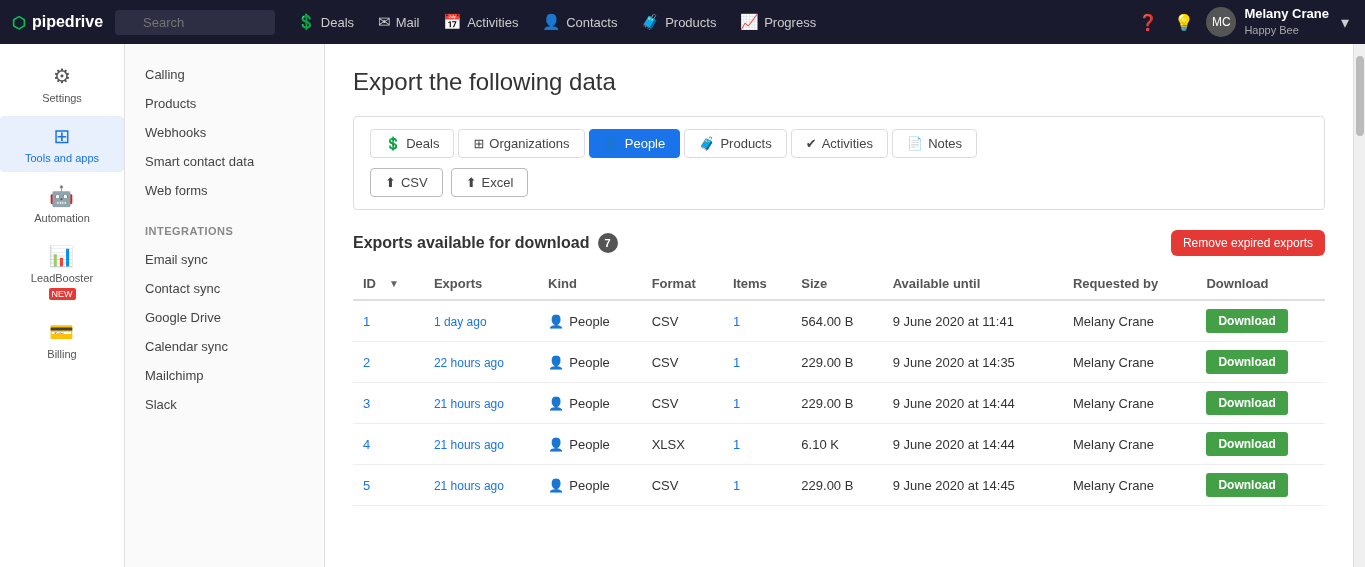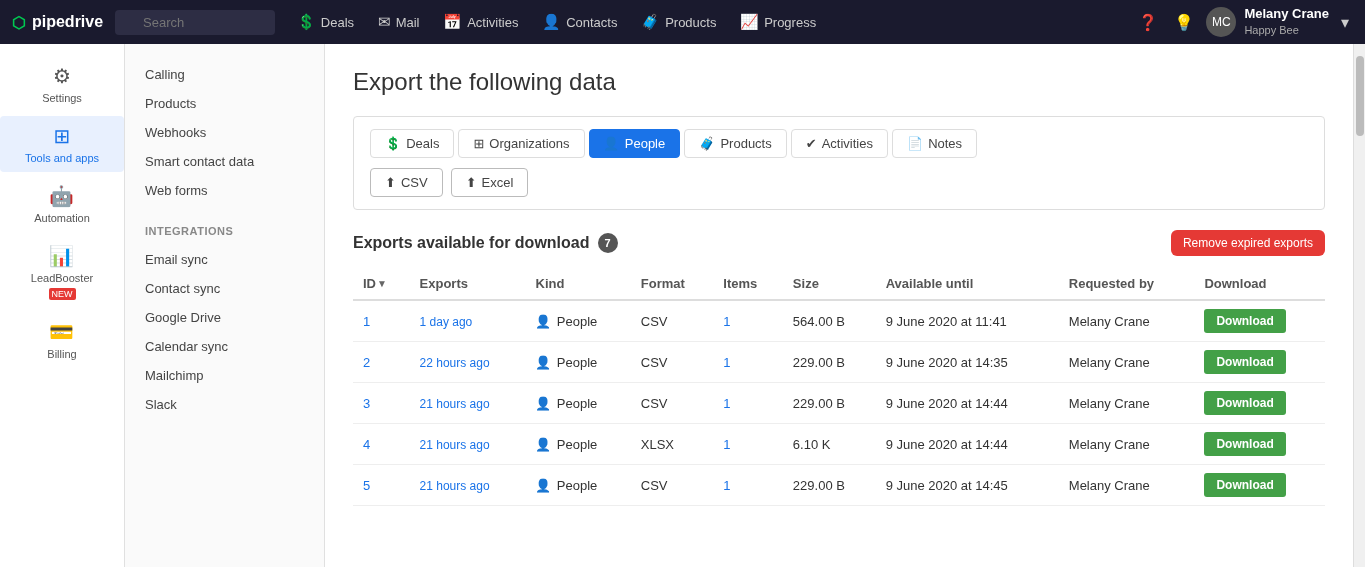--- a/index.html
+++ b/index.html
@@ -104,21 +104,21 @@
     thead tr { border-bottom: 2px solid #ddd; }
     th { padding: 8px 10px; text-align: left; color: #555; font-weight: 600; white-space: nowrap; }
     td { padding: 8px 10px; border-bottom: 1px solid #eee; vertical-align: middle; }
     .id-link { color: #1a73e8; text-decoration: none; }
     .exported-time { color: #1a73e8; font-size: 12px; }
     .kind-cell { display: flex; align-items: center; gap: 5px; }
     .download-btn {
       background: #43a047; color: #fff; border: none; border-radius: 3px;
       padding: 5px 12px; cursor: pointer; font-size: 12px; font-weight: 600;
     }
-    .th-id { display: flex; align-items: center; gap: 1px; cursor: pointer; }
+    .th-id { display: flex; align-items: center; gap: 13px; cursor: pointer; }
     .sort-icon { font-size: 10px; color: #666; }
 
     
     .right-scrollbar {
       width: 12px; background: #f0f0f0; border-left: 1px solid #ddd; flex-shrink: 0;
       position: relative;
     }
     .scrollbar-thumb {
       width: 8px; margin: 2px; background: #bbb; border-radius: 4px;
       height: 80px; position: absolute; top: 10px; left: 0;

